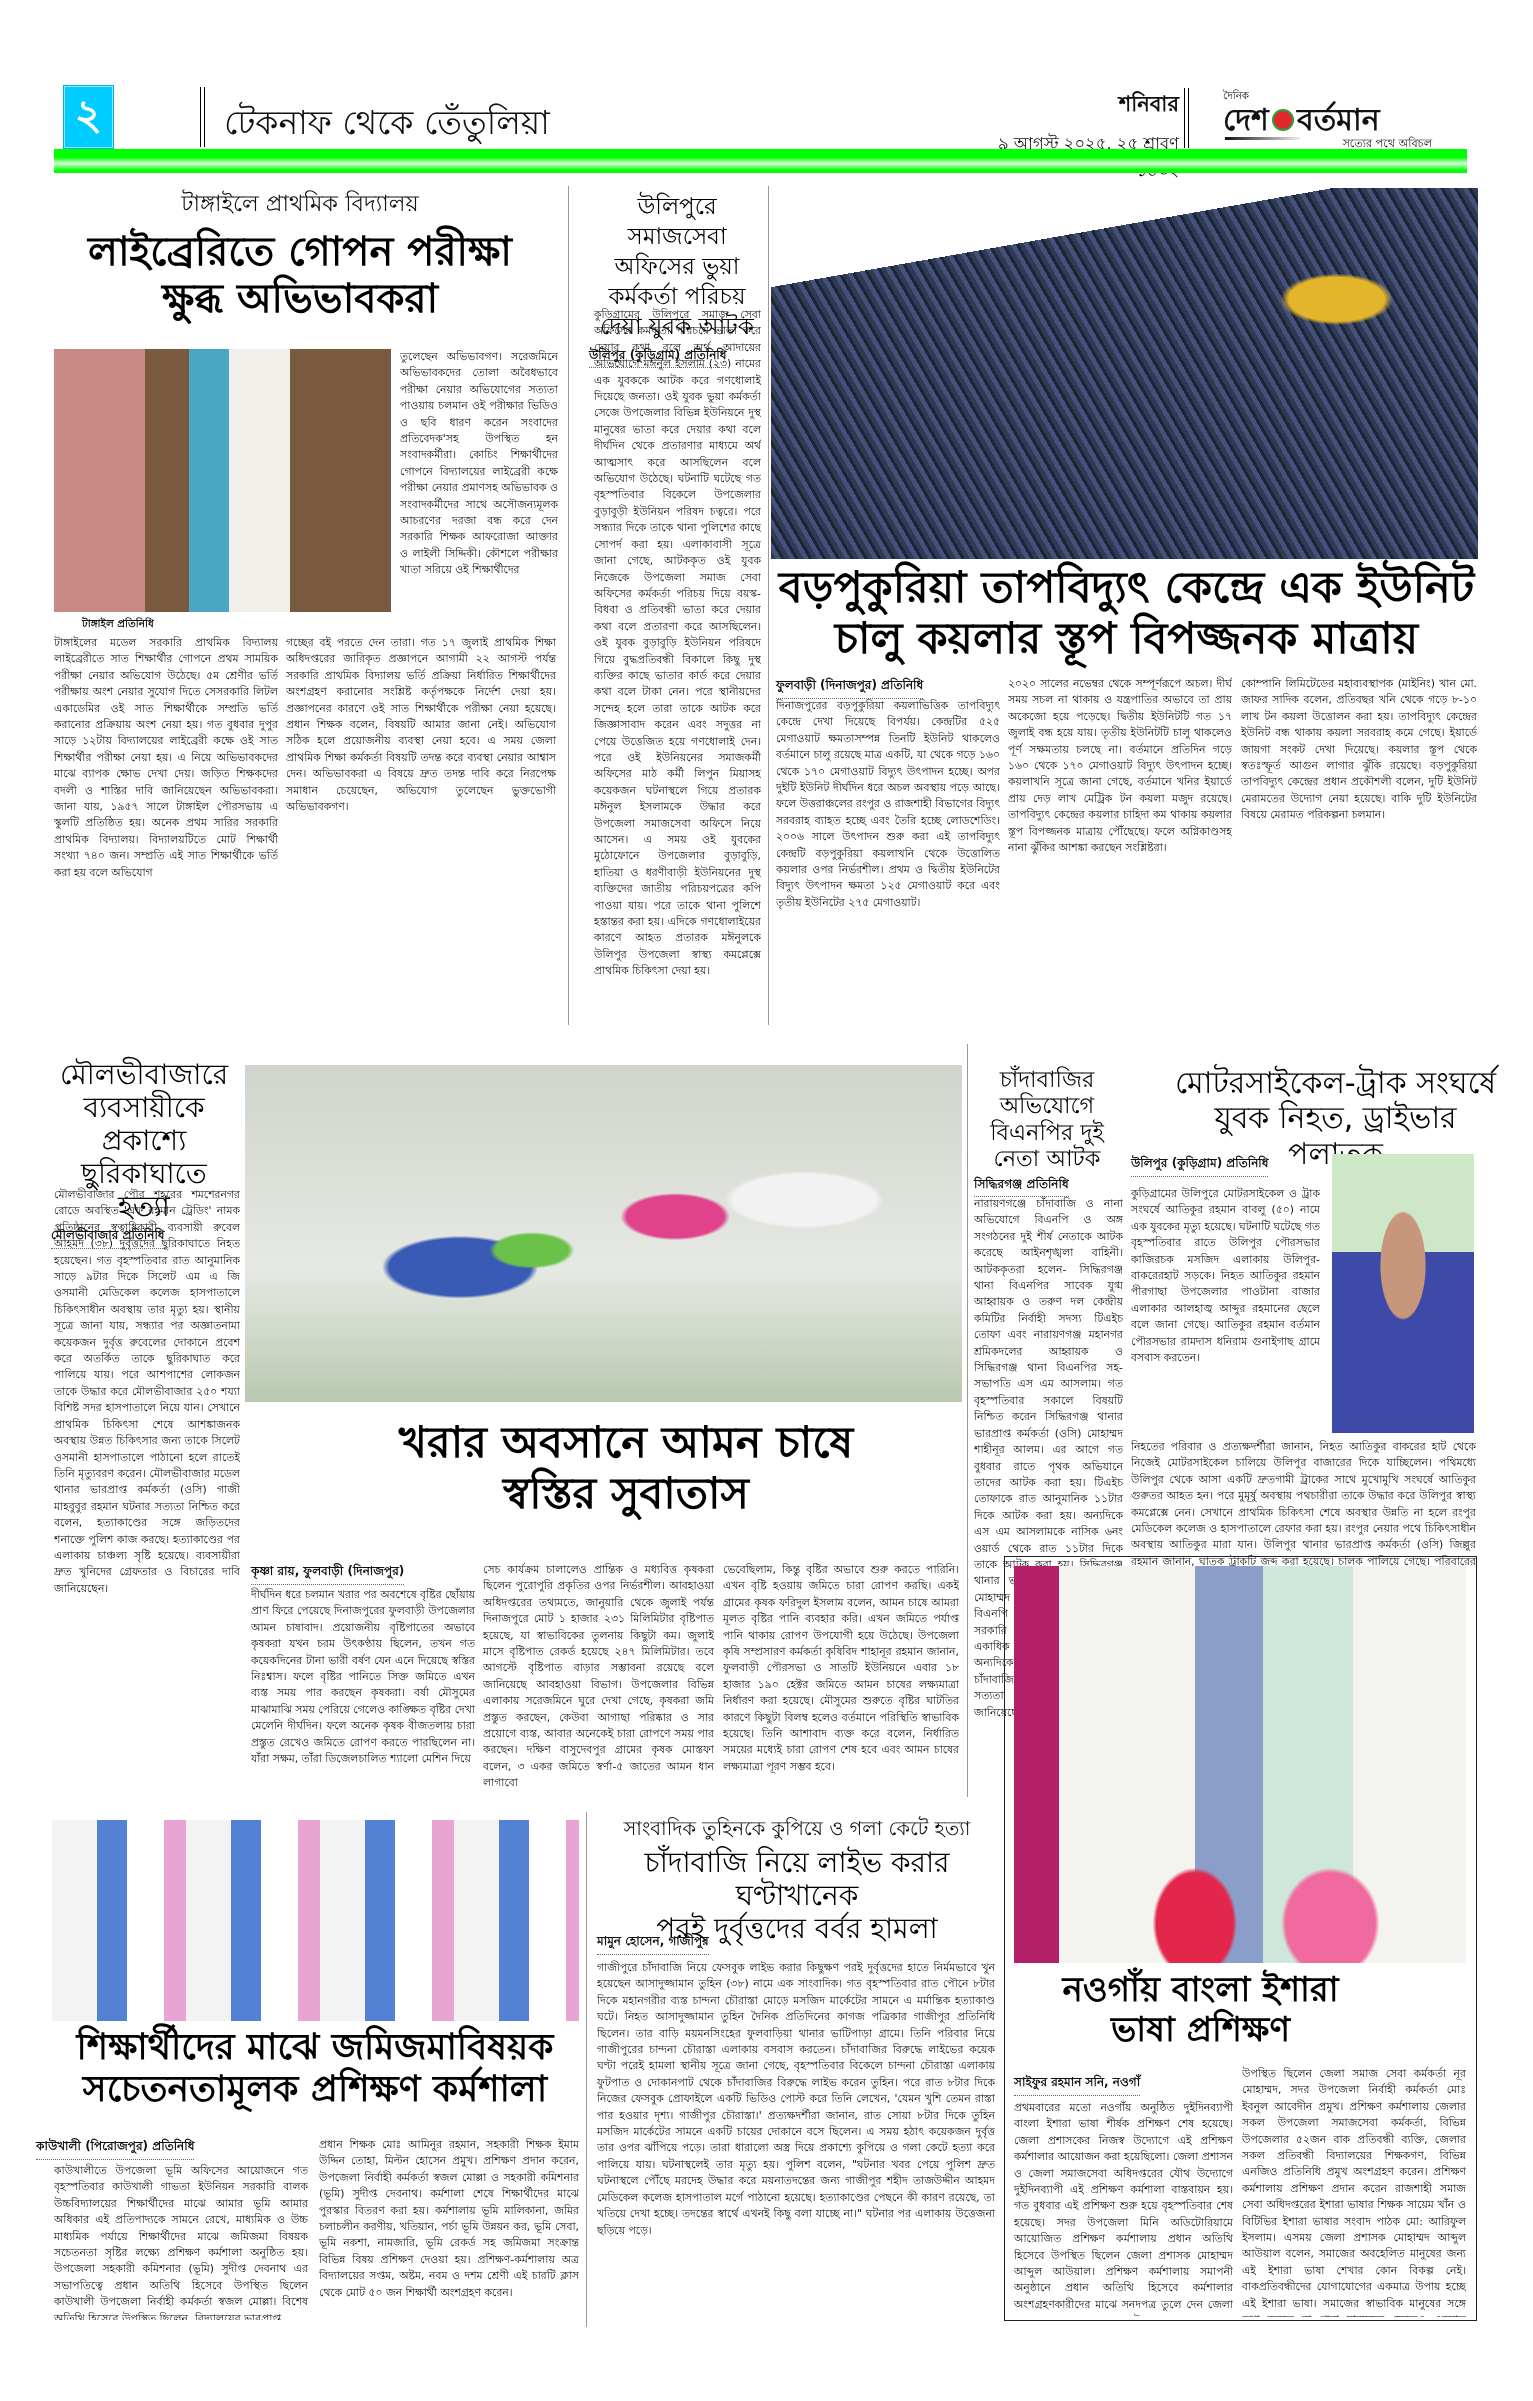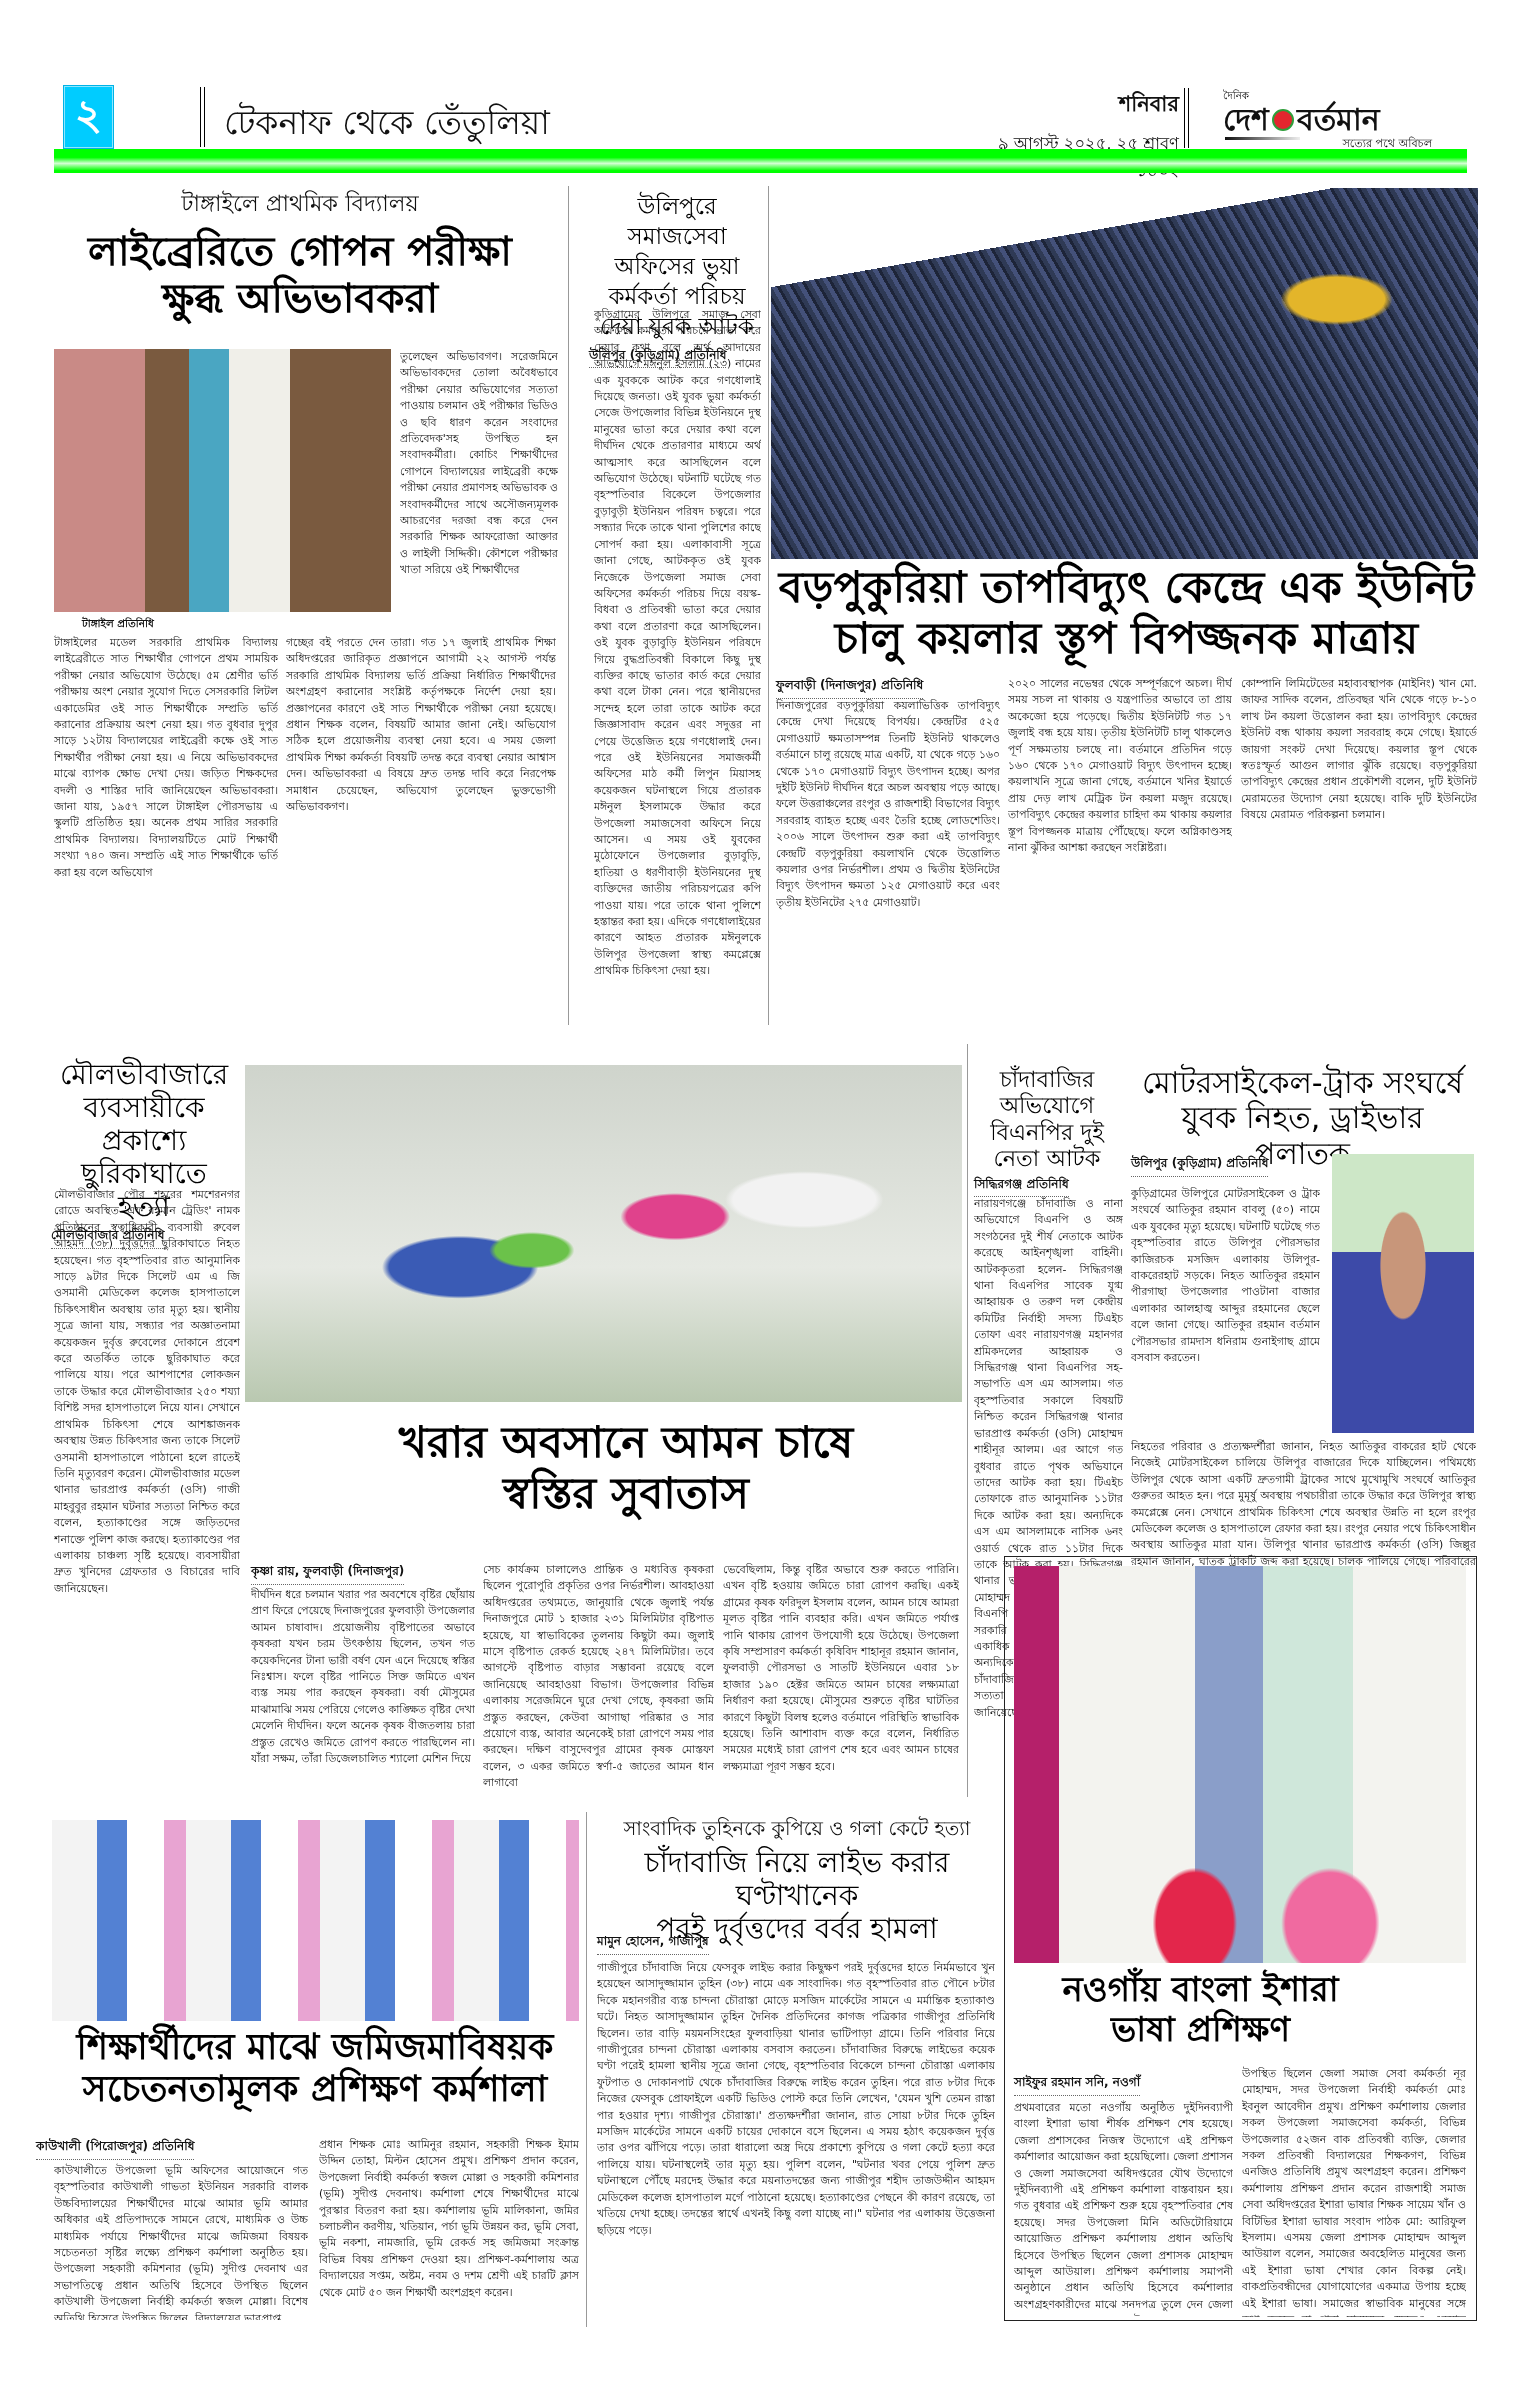--- a/index.html
+++ b/index.html
@@ -131,21 +131,21 @@
 <div class="abs body-text" style="left:723px; top:1562px; width:236px; height:242px; overflow:hidden;">ভেবেছিলাম, কিন্তু বৃষ্টির অভাবে শুরু করতে পারিনি। এখন বৃষ্টি হওয়ায় জমিতে চারা রোপণ করছি। একই গ্রামের কৃষক ফরিদুল ইসলাম বলেন, আমন চাষে আমরা মূলত বৃষ্টির পানি ব্যবহার করি। এখন জমিতে পর্যাপ্ত পানি থাকায় রোপণ উপযোগী হয়ে উঠেছে। উপজেলা কৃষি সম্প্রসারণ কর্মকর্তা কৃষিবিদ শাহানূর রহমান জানান, ফুলবাড়ী পৌরসভা ও সাতটি ইউনিয়নে এবার ১৮ হাজার ১৯০ হেক্টর জমিতে আমন চাষের লক্ষ্যমাত্রা নির্ধারণ করা হয়েছে। মৌসুমের শুরুতে বৃষ্টির ঘাটতির কারণে কিছুটা বিলম্ব হলেও বর্তমানে পরিস্থিতি স্বাভাবিক হয়েছে। তিনি আশাবাদ ব্যক্ত করে বলেন, নির্ধারিত সময়ের মধ্যেই চারা রোপণ শেষ হবে এবং আমন চাষের লক্ষ্যমাত্রা পূরণ সম্ভব হবে।</div>
 
 <div class="col-rule" style="left:967px; top:1044px; height:753px;"></div>
 
 <div class="abs" style="left:974px; top:1066px; width:146px;">
   <div class="headline" style="font-size:22.4px; font-weight:500;">চাঁদাবাজির অভিযোগে বিএনপির দুই নেতা আটক</div>
   <div class="byline" style="margin-top:3px;">সিদ্ধিরগঞ্জ প্রতিনিধি</div>
 </div>
 <div class="abs body-text" style="left:974px; top:1196px; width:149px; height:612px; overflow:hidden;">নারায়ণগঞ্জে চাঁদাবাজি ও নানা অভিযোগে বিএনপি ও অঙ্গ সংগঠনের দুই শীর্ষ নেতাকে আটক করেছে আইনশৃঙ্খলা বাহিনী। আটককৃতরা হলেন- সিদ্ধিরগঞ্জ থানা বিএনপির সাবেক যুগ্ম আহ্বায়ক ও তরুণ দল কেন্দ্রীয় কমিটির নির্বাহী সদস্য টিএইচ তোফা এবং নারায়ণগঞ্জ মহানগর শ্রমিকদলের আহ্বায়ক ও সিদ্ধিরগঞ্জ থানা বিএনপির সহ-সভাপতি এস এম আসলাম। গত বৃহস্পতিবার সকালে বিষয়টি নিশ্চিত করেন সিদ্ধিরগঞ্জ থানার ভারপ্রাপ্ত কর্মকর্তা (ওসি) মোহাম্মদ শাহীনূর আলম। এর আগে গত বুধবার রাতে পৃথক অভিযানে তাদের আটক করা হয়। টিএইচ তোফাকে রাত আনুমানিক ১১টার দিকে আটক করা হয়। অন্যদিকে এস এম আসলামকে নাসিক ৬নং ওয়ার্ড থেকে রাত ১১টার দিকে তাকে আটক করা হয়। সিদ্ধিরগঞ্জ থানার ভারপ্রাপ্ত কর্মকর্তা (ওসি) মোহাম্মদ শাহীনূর আলম বলেন, বিএনপি নেতা আসলামের বিরুদ্ধে সরকারি সংস্থার পক্ষ থেকে একাধিক অভিযোগ রয়েছে। অন্যদিকে টিএইচ তোফার বিরুদ্ধে চাঁদাবাজির অভিযোগ তদন্তে সত্যতা পাওয়া গেছে বলে জানিয়েছে পুলিশ।</div>
 
-<div class="abs" style="left:1131px; top:1065px; width:343px;">
+<div class="abs" style="left:1164px; top:1065px; width:343px;">
   <div class="headline" style="font-size:30px; font-weight:500;">মোটরসাইকেল-ট্রাক সংঘর্ষে</div>
   <div class="headline" style="font-size:30px; font-weight:500;">যুবক নিহত, ড্রাইভার পলাতক</div>
 </div>
 <div class="abs" style="left:1131px; top:1154px;">
   <span class="byline">উলিপুর (কুড়িগ্রাম) প্রতিনিধি</span>
 </div>
 <div class="abs body-text" style="left:1131px; top:1186px; width:189px; height:251px; overflow:hidden;">কুড়িগ্রামের উলিপুরে মোটরসাইকেল ও ট্রাক সংঘর্ষে আতিকুর রহমান বাবলু (৫০) নামে এক যুবকের মৃত্যু হয়েছে। ঘটনাটি ঘটেছে গত বৃহস্পতিবার রাতে উলিপুর পৌরসভার কাজিরচক মসজিদ এলাকায় উলিপুর-বাকরেরহাট সড়কে। নিহত আতিকুর রহমান পীরগাছা উপজেলার পাওটানা বাজার এলাকার আলহাজ্ব আব্দুর রহমানের ছেলে বলে জানা গেছে। আতিকুর রহমান বর্তমান পৌরসভার রামদাস ধনিরাম গুনাইগাছ গ্রামে বসবাস করতেন।</div>
 <div class="photo photo-portrait" style="left:1332px; top:1154px; width:142px; height:279px;"></div>
 <div class="abs body-text" style="left:1131px; top:1439px; width:345px; height:246px; overflow:hidden;">নিহতের পরিবার ও প্রত্যক্ষদর্শীরা জানান, নিহত আতিকুর বাকরের হাট থেকে নিজেই মোটরসাইকেল চালিয়ে উলিপুর বাজারের দিকে যাচ্ছিলেন। পথিমধ্যে উলিপুর থেকে আসা একটি দ্রুতগামী ট্রাকের সাথে মুখোমুখি সংঘর্ষে আতিকুর গুরুতর আহত হন। পরে মুমূর্ষু অবস্থায় পথচারীরা তাকে উদ্ধার করে উলিপুর স্বাস্থ্য কমপ্লেক্সে নেন। সেখানে প্রাথমিক চিকিৎসা শেষে অবস্থার উন্নতি না হলে রংপুর মেডিকেল কলেজ ও হাসপাতালে রেফার করা হয়। রংপুর নেয়ার পথে চিকিৎসাধীন অবস্থায় আতিকুর মারা যান। উলিপুর থানার ভারপ্রাপ্ত কর্মকর্তা (ওসি) জিল্লুর রহমান জানান, ঘাতক ট্রাকটি জব্দ করা হয়েছে। চালক পালিয়ে গেছে। পরিবারের পক্ষ থেকে অভিযোগ না থাকায় ময়নাতদন্ত ছাড়াই লাশ হস্তান্তর করা হয়েছে।</div>
 

